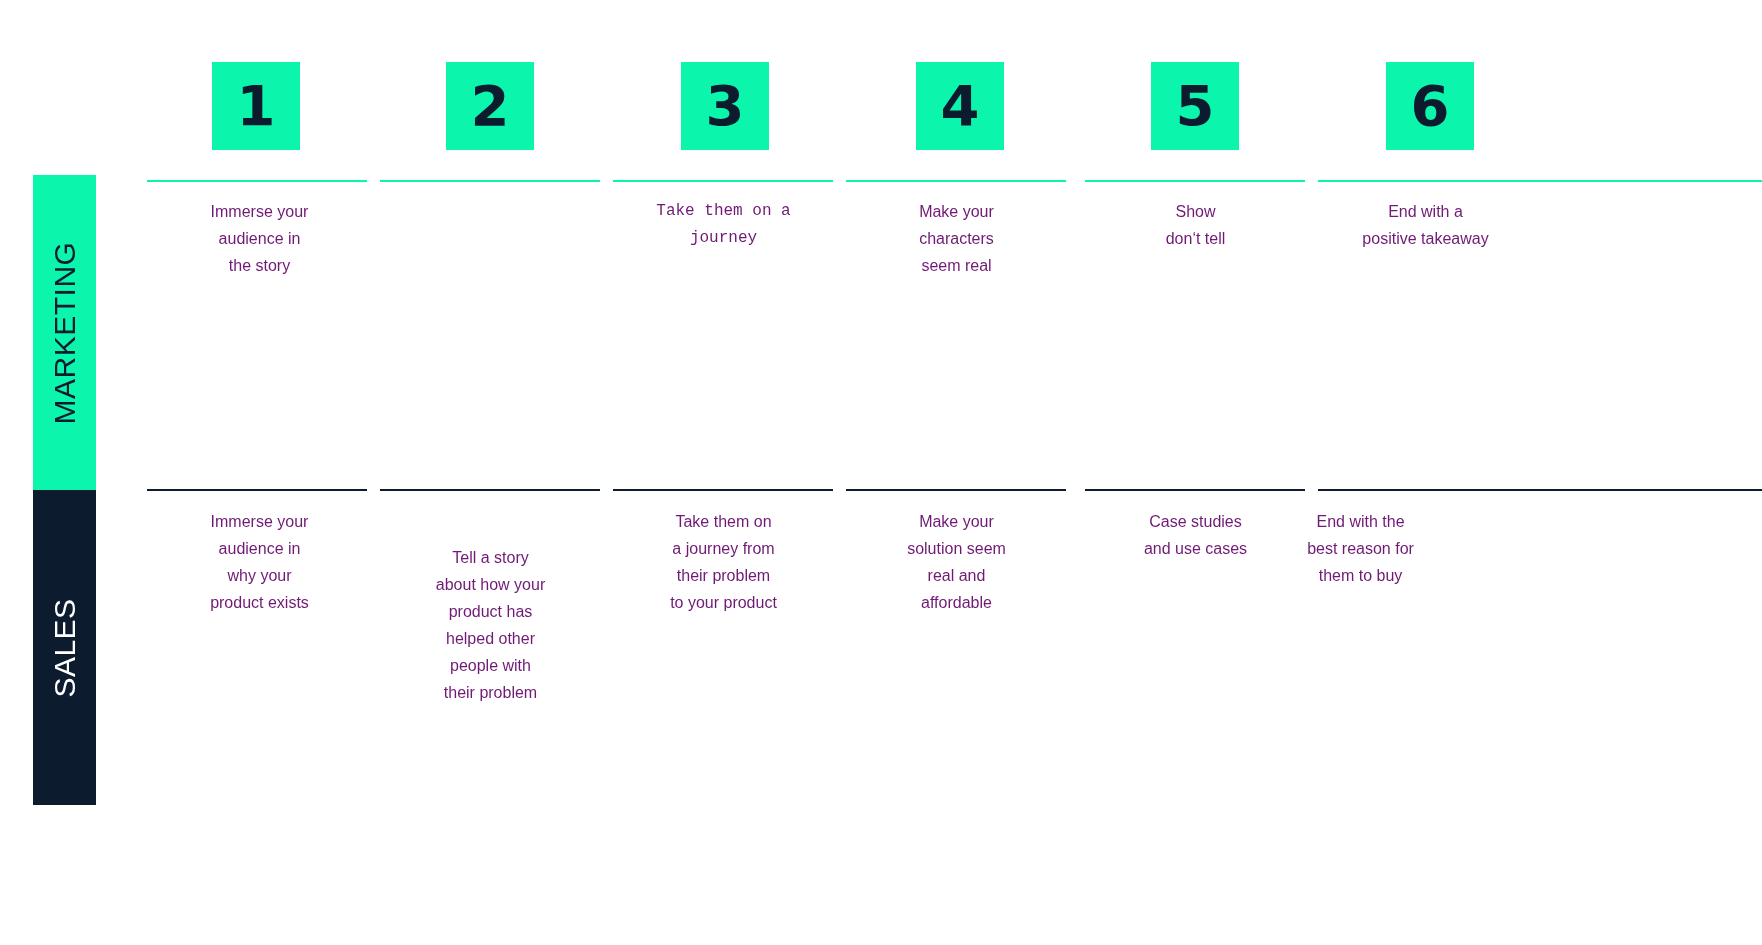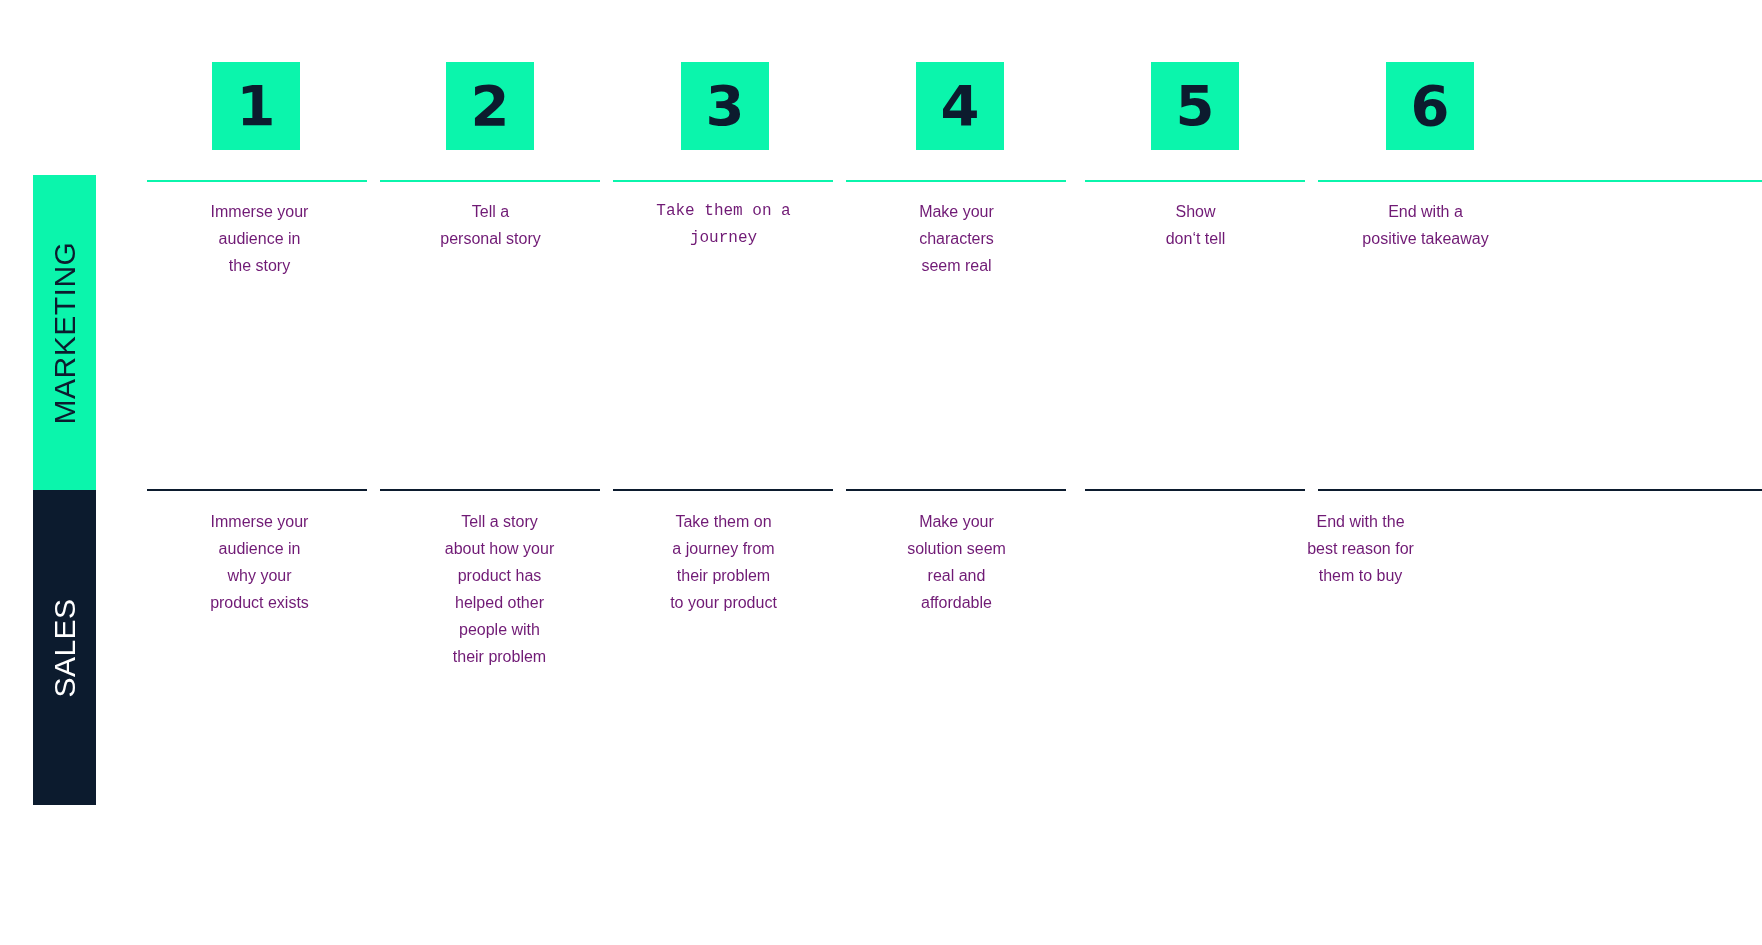--- a/index.html
+++ b/index.html
@@ -111,24 +111,22 @@
   <div class="rule rule-sales" style="left:147px; width:220px;"></div>
   <div class="cell cell-sales" style="left:147px; width:225px;">Immerse your
 audience in
 why your
 product exists</div>
 
   <div class="badge" style="left:446px;">
     <span class="badge-num">2</span>
   </div>
   <div class="rule rule-marketing" style="left:380px; width:220px;"></div>
-  <div class="cell cell-marketing" style="left:378px; width:225px;">Tell a
-personal story</div>
   <div class="rule rule-sales" style="left:380px; width:220px;"></div>
-  <div class="cell cell-sales" style="left:387px; width:225px;">Tell a story
+  <div class="cell cell-sales" style="left:378px; width:225px;margin-top:36px;">Tell a story
 about how your
 product has
 helped other
 people with
 their problem</div>
 
   <div class="badge" style="left:681px;">
     <span class="badge-num">3</span>
   </div>
   <div class="rule rule-marketing" style="left:613px; width:220px;"></div>
@@ -153,20 +151,22 @@
 real and
 affordable</div>
 
   <div class="badge" style="left:1151px;">
     <span class="badge-num">5</span>
   </div>
   <div class="rule rule-marketing" style="left:1085px; width:220px;"></div>
   <div class="cell cell-marketing" style="left:1083px; width:225px;">Show
 don‘t tell</div>
   <div class="rule rule-sales" style="left:1085px; width:220px;"></div>
+  <div class="cell cell-sales" style="left:1083px; width:225px;">Case studies
+and use cases</div>
 
   <div class="badge" style="left:1386px;">
     <span class="badge-num">6</span>
   </div>
   <div class="rule rule-marketing" style="left:1318px; width:444px;"></div>
   <div class="cell cell-marketing" style="left:1313px; width:225px;">End with a
 positive takeaway</div>
   <div class="rule rule-sales" style="left:1318px; width:444px;"></div>
   <div class="cell cell-sales" style="left:1248px; width:225px;">End with the
 best reason for

